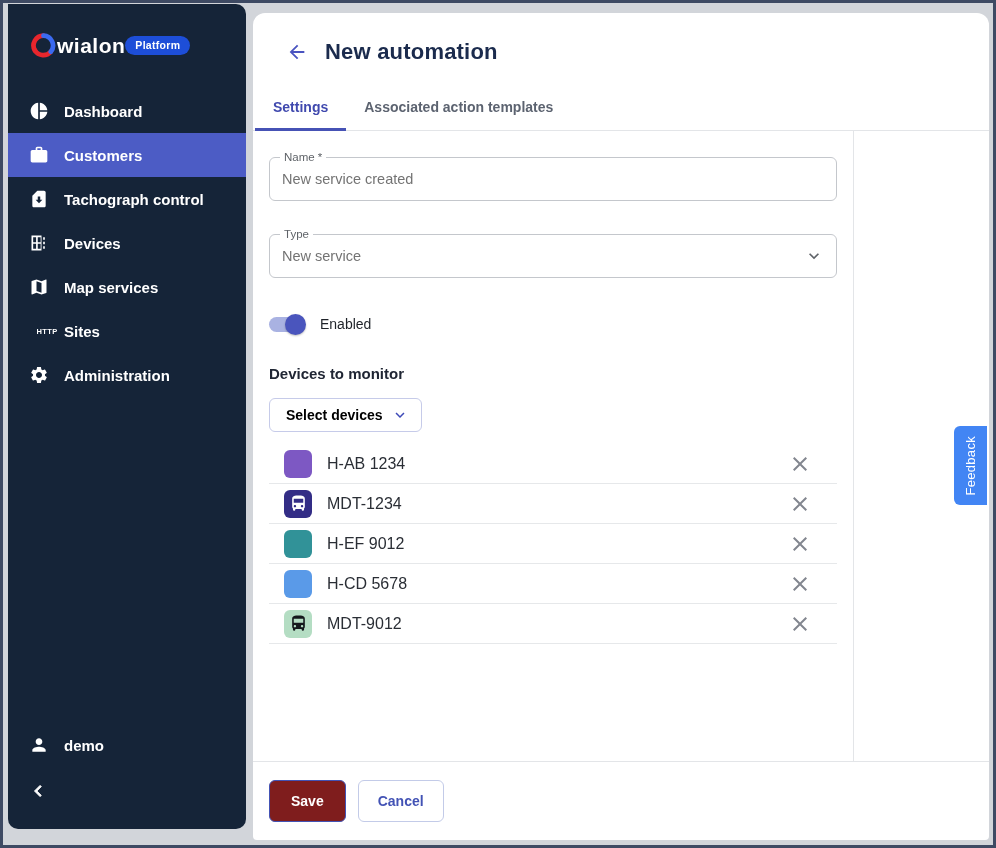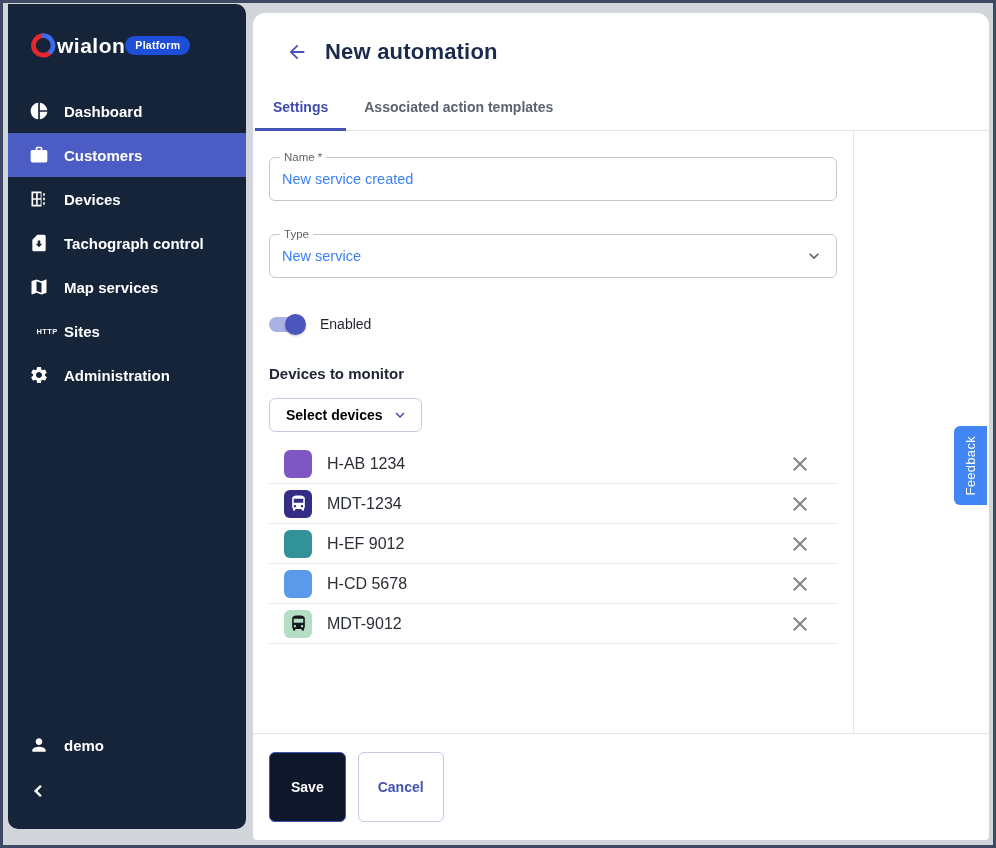--- a/index.html
+++ b/index.html
@@ -63,21 +63,21 @@
   
   .field {
     position:relative; border:1px solid #c4c7cc; border-radius:6px;
     height:44px; display:flex; align-items:center; padding:0 12px; background:#fff;
   }
   .field + .field { margin-top:33px; }
   .field-label {
     position:absolute; top:-7px; left:10px; background:#fff; padding:0 4px;
     font-size:11.5px; color:#5f6368;
   }
-  .field-value { font-size:14.5px; color:#3b82f6; flex:1; border:0; outline:0;
+  .field-value { font-size:14.5px; color:#737373; flex:1; border:0; outline:0;
     font-family:"Liberation Sans", sans-serif; background:transparent; }
   .field .chev { width:20px; height:20px; fill:#5f6368; cursor:pointer; }
 
   
   .toggle-row { display:flex; align-items:center; gap:17px; margin-top:38px; }
   .toggle { position:relative; width:34px; height:15px; background:#a9b2e2; border-radius:999px; cursor:pointer; }
   .toggle-thumb {
     position:absolute; right:-3px; top:-3px; width:21px; height:21px;
     background:#4a55bd; border-radius:50%; box-shadow:0 1px 2px rgba(0,0,0,.25);
   }
@@ -103,21 +103,21 @@
     display:flex; align-items:center; justify-content:center; flex:0 0 auto;
   }
   .device-swatch svg { width:19px; height:19px; }
   .device-name { margin-left:15px; font-size:16px; color:#2a2e35; flex:1; }
   .remove-btn { width:24px; height:24px; margin-right:25px; cursor:pointer; display:flex; }
   .remove-btn svg { width:24px; height:24px; fill:#82868f; }
 
   
   .footer { border-top:1px solid #e3e5e8; padding:18px 16px; display:flex; gap:12px; }
   .btn { border-radius:6px; font-size:14px; cursor:pointer; font-family:"Liberation Sans", sans-serif; }
-  .btn-save { background:#0f172a; color:#fff; border:1px solid #4353b5; font-weight:700; padding:26px 21px; }
+  .btn-save { background:#7f1d1d; color:#fff; border:1px solid #4353b5; font-weight:700; padding:12px 21px; }
   .btn-cancel { background:#fff; color:#4353b5; border:1px solid #c3cbe8; font-weight:600; padding:8px 19px; }
 
   
   .feedback-tab {
     position:absolute; right:6px; top:423px; width:33px; height:79px;
     background:#4285f4; border-radius:6px 0 0 6px; cursor:pointer;
     display:flex; align-items:center; justify-content:center;
   }
   .feedback-tab span {
     writing-mode:vertical-rl; transform:rotate(180deg);
@@ -153,32 +153,32 @@
         <span class="nav-icon">
           <svg viewBox="0 0 24 24">
               <path d="M20 6h-4V4c0-1.11-.89-2-2-2h-4c-1.11 0-2 .89-2 2v2H4c-1.11 0-2 .89-2 2v11c0 1.11.89 2 2 2h16c1.11 0 2-.89 2-2V8c0-1.11-.89-2-2-2zm-6 0h-4V4h4v2z"></path>
             </svg>
         </span>
         <span>Customers</span>
       </div>
       <div class="nav-item">
         <span class="nav-icon">
           <svg viewBox="0 0 24 24">
+              <path d="M18 2h-8L4 8v12c0 1.1.9 2 2 2h12c1.1 0 2-.9 2-2V4c0-1.1-.9-2-2-2zm-6 15l-4-4h2.5v-4h3v4H16l-4 4z"></path>
+            </svg>
+        </span>
+        <span>Tachograph control</span>
+      </div>
+      <div class="nav-item">
+        <span class="nav-icon">
+          <svg viewBox="0 0 24 24">
               <path d="M3 3h12v18H3V3zm2 2v6h3.5V5H5zm5.5 0v6H14V5h-3.5zM5 13v6h3.5v-6H5zm5.5 0v6H14v-6h-3.5zM17 5h2v3h-2V5zm0 5.5h2v3h-2v-3zM17 16h2v3h-2v-3z"></path>
             </svg>
         </span>
         <span>Devices</span>
-      </div>
-      <div class="nav-item">
-        <span class="nav-icon">
-          <svg viewBox="0 0 24 24">
-              <path d="M18 2h-8L4 8v12c0 1.1.9 2 2 2h12c1.1 0 2-.9 2-2V4c0-1.1-.9-2-2-2zm-6 15l-4-4h2.5v-4h3v4H16l-4 4z"></path>
-            </svg>
-        </span>
-        <span>Tachograph control</span>
       </div>
       <div class="nav-item">
         <span class="nav-icon">
           <svg viewBox="0 0 24 24">
               <path d="M20.5 3l-.16.03L15 5.1 9 3 3.36 4.9c-.21.07-.36.25-.36.48V20.5c0 .28.22.5.5.5l.16-.03L9 18.9l6 2.1 5.64-1.9c.21-.07.36-.25.36-.48V3.5c0-.28-.22-.5-.5-.5zM15 19l-6-2.11V5l6 2.11V19z"></path>
             </svg>
         </span>
         <span>Map services</span>
       </div>
       <div class="nav-item">

